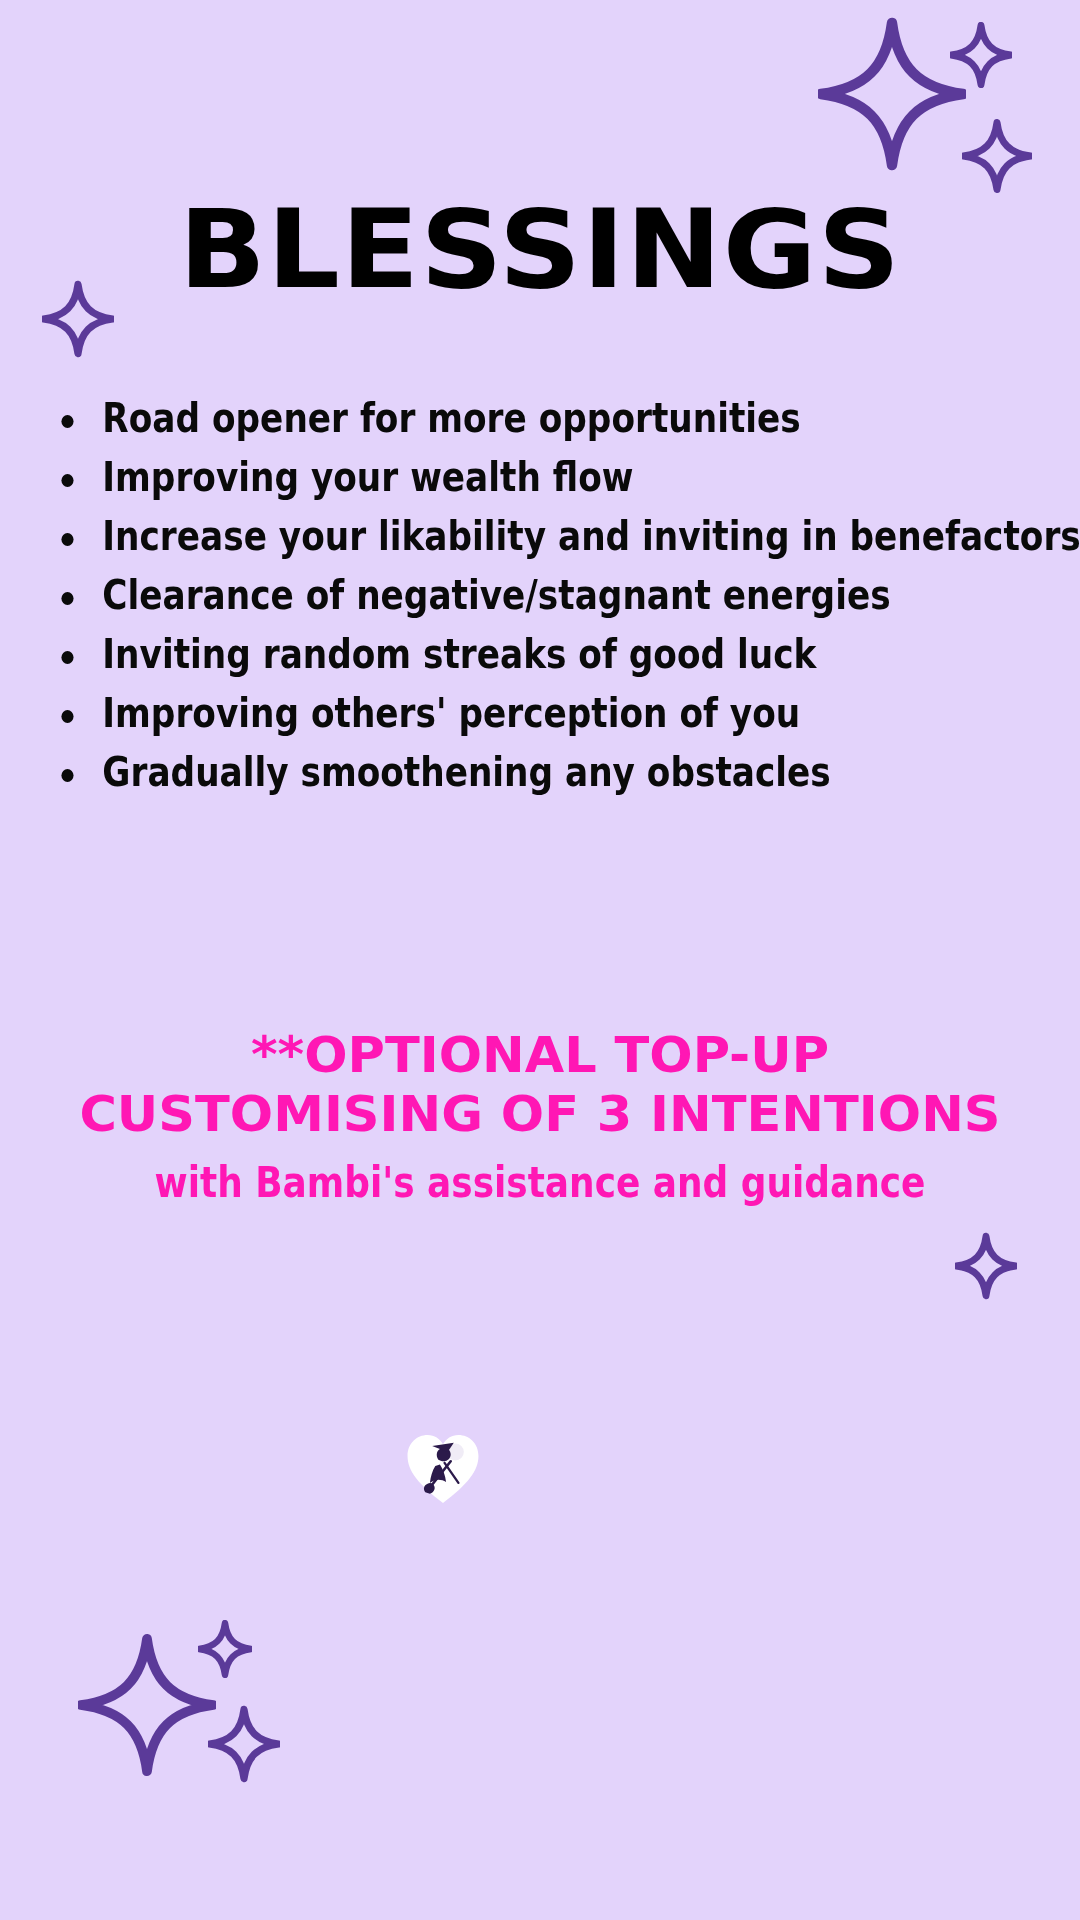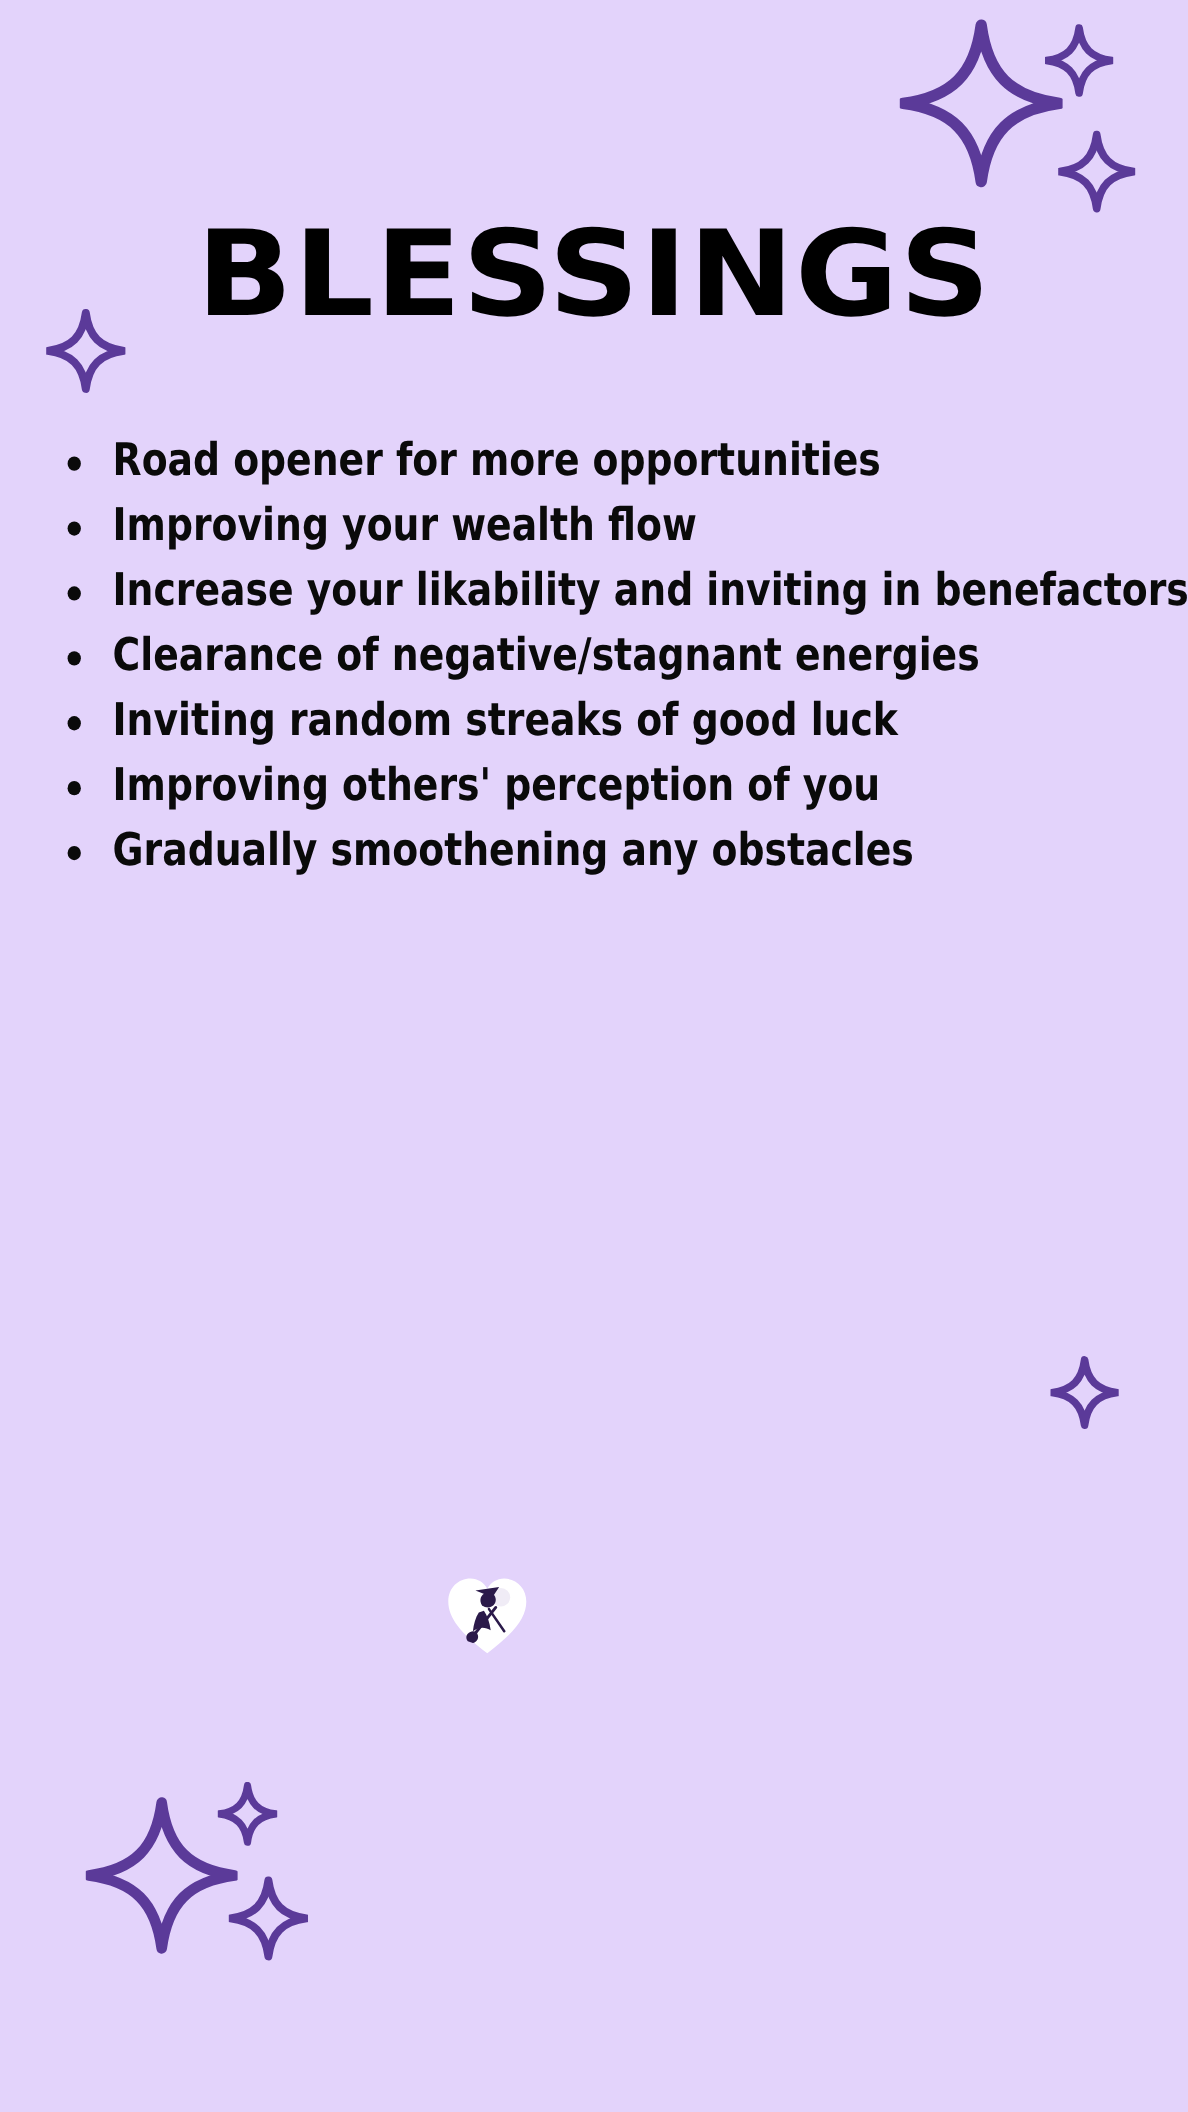--- a/index.html
+++ b/index.html
@@ -205,20 +205,25 @@
     <li class="blessing-item">
       <span class="dot"></span>
       <span>Improving others' perception of you</span>
     </li>
     <li class="blessing-item">
       <span class="dot"></span>
       <span>Gradually smoothening any obstacles</span>
     </li>
   </ul>
 
+  <div class="promo">
+    <span class="promo-line">**OPTIONAL TOP-UP</span>
+    <span class="promo-line">CUSTOMISING OF 3 INTENTIONS</span>
+    <span class="promo-sub">with Bambi's assistance and guidance</span>
+  </div>
 
   <span class="logo">
     <svg viewBox="0 0 100 96" aria-hidden="true">
       <path d="M50 92 C18 68 4 50 4 31 C4 15 16 4 30 4 C39 4 46 9 50 16 C54 9 61 4 70 4 C84 4 96 15 96 31 C96 50 82 68 50 92 Z" fill="#ffffff"></path>
       <circle cx="66" cy="26" r="11" fill="#f0ecf6"></circle>
       <path d="M33 72 L60 38" stroke="#2b1a4a" stroke-width="3.4" stroke-linecap="round"></path>
       <path d="M27 78 C24 74 25 69 30 67 C34 65 38 67 39 71 C40 75 37 79 33 80 Z" fill="#2b1a4a"></path>
       <path d="M44 36 C40 30 42 23 48 21 C54 19 60 23 60 29 C60 34 56 38 51 38 C48 38 46 37 44 36 Z" fill="#2b1a4a"></path>
       <path d="M40 44 C36 50 34 58 33 66 C36 64 40 62 44 62 C48 62 51 63 54 65 C53 56 50 48 46 42 Z" fill="#2b1a4a"></path>
       <path d="M36 18 L64 14 L56 26 Z" fill="#2b1a4a"></path>

